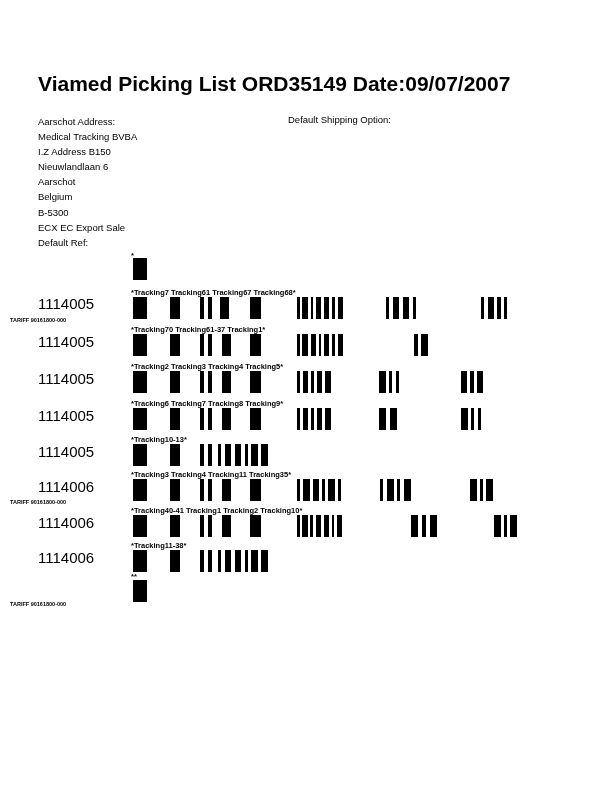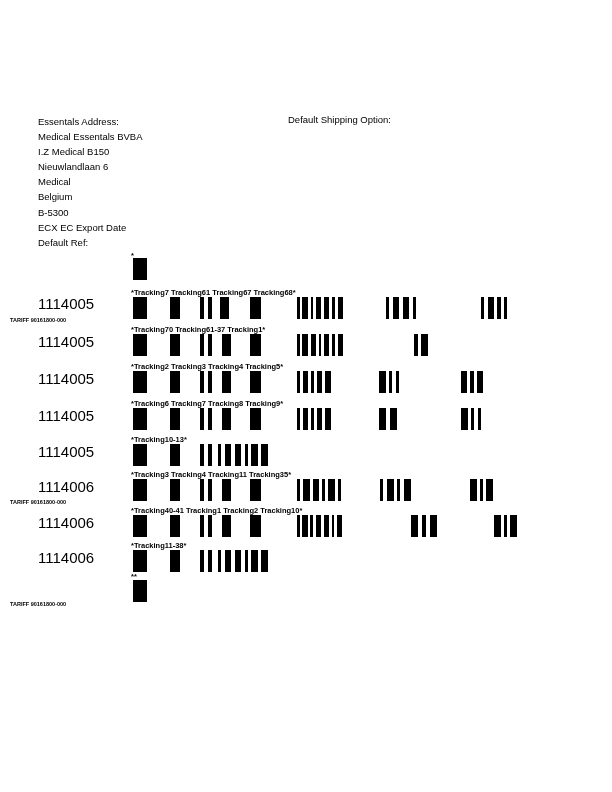--- a/index.html
+++ b/index.html
@@ -90,30 +90,31 @@
   }
   .barcode span.g {
     background: transparent;
   }
 </style>
 </head>
 <body>
 
 <div class="page">
 
+  <div class="title">Viamed Picking List ORD35149 Date:09/07/2007</div>
 
   <div class="addr-block">
-    <div class="addr-line">Essentals Address:</div>
-    <div class="addr-line">Medical Essentals BVBA</div>
-    <div class="addr-line">I.Z Medical B150</div>
+    <div class="addr-line">Aarschot Address:</div>
+    <div class="addr-line">Medical Tracking BVBA</div>
+    <div class="addr-line">I.Z Address B150</div>
     <div class="addr-line">Nieuwlandlaan 6</div>
-    <div class="addr-line">Medical</div>
+    <div class="addr-line">Aarschot</div>
     <div class="addr-line">Belgium</div>
     <div class="addr-line">B-5300</div>
-    <div class="addr-line">ECX EC Export Date</div>
+    <div class="addr-line">ECX EC Export Sale</div>
     <div class="addr-line">Default Ref:</div>
   </div>
 
   <div class="ship-option">Default Shipping Option:</div>
 
   <div class="rows" id="rows-container">
       <div class="trk-label" style="top: 251px;">*</div>
       <div class="barcode" style="left: 133px; top: 258px; width: 14px;"><span style="width: 4.66667px;"></span><span style="width: 4.66667px;"></span><span style="width: 4.66667px;"></span></div>
       <div class="trk-label" style="top: 288px;">*Tracking7 Tracking61 Tracking67 Tracking68*</div>
       <div class="sku" style="top: 295px;">1114005</div>

